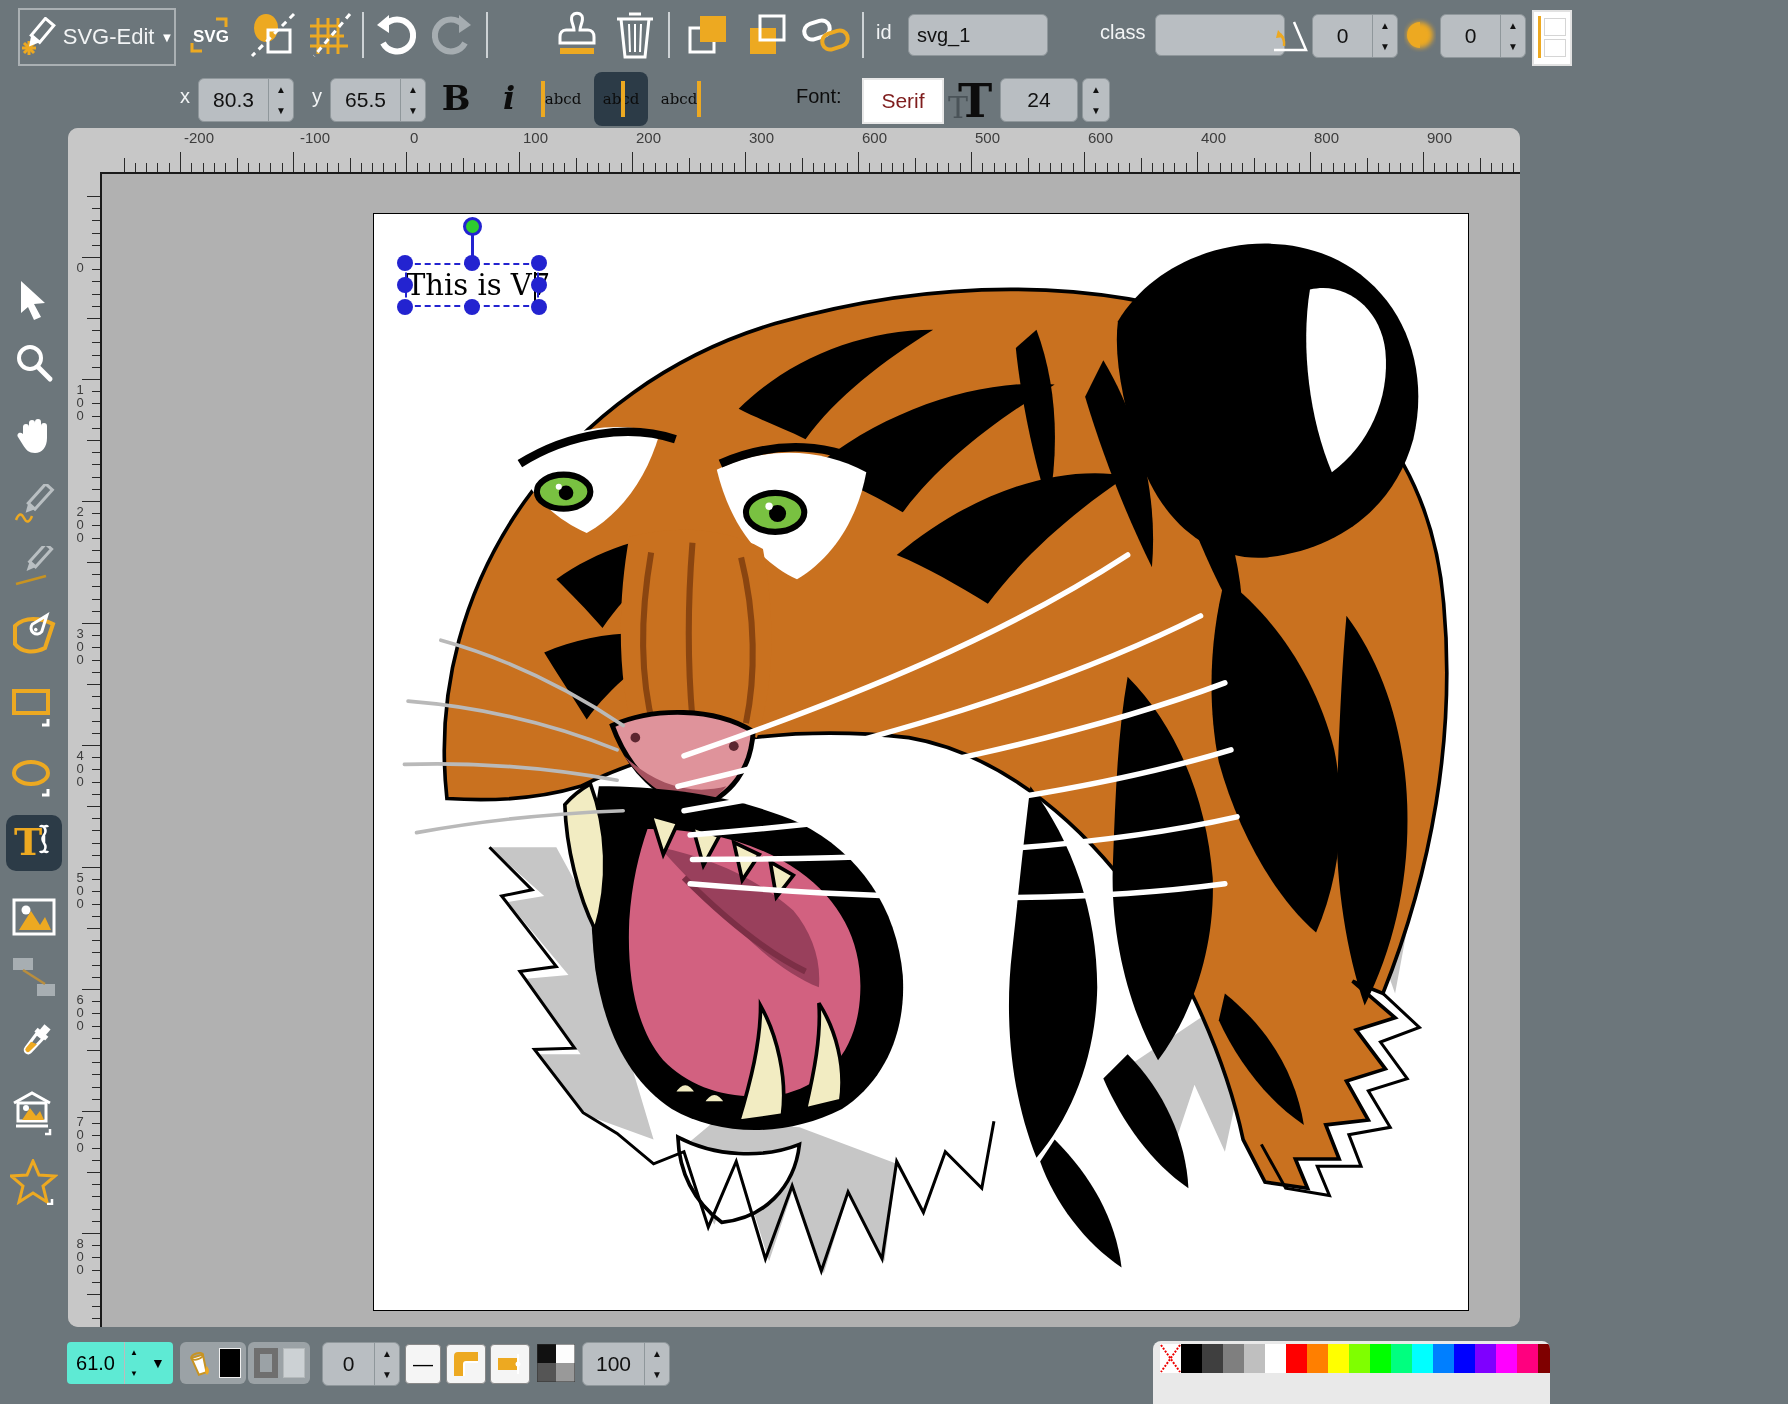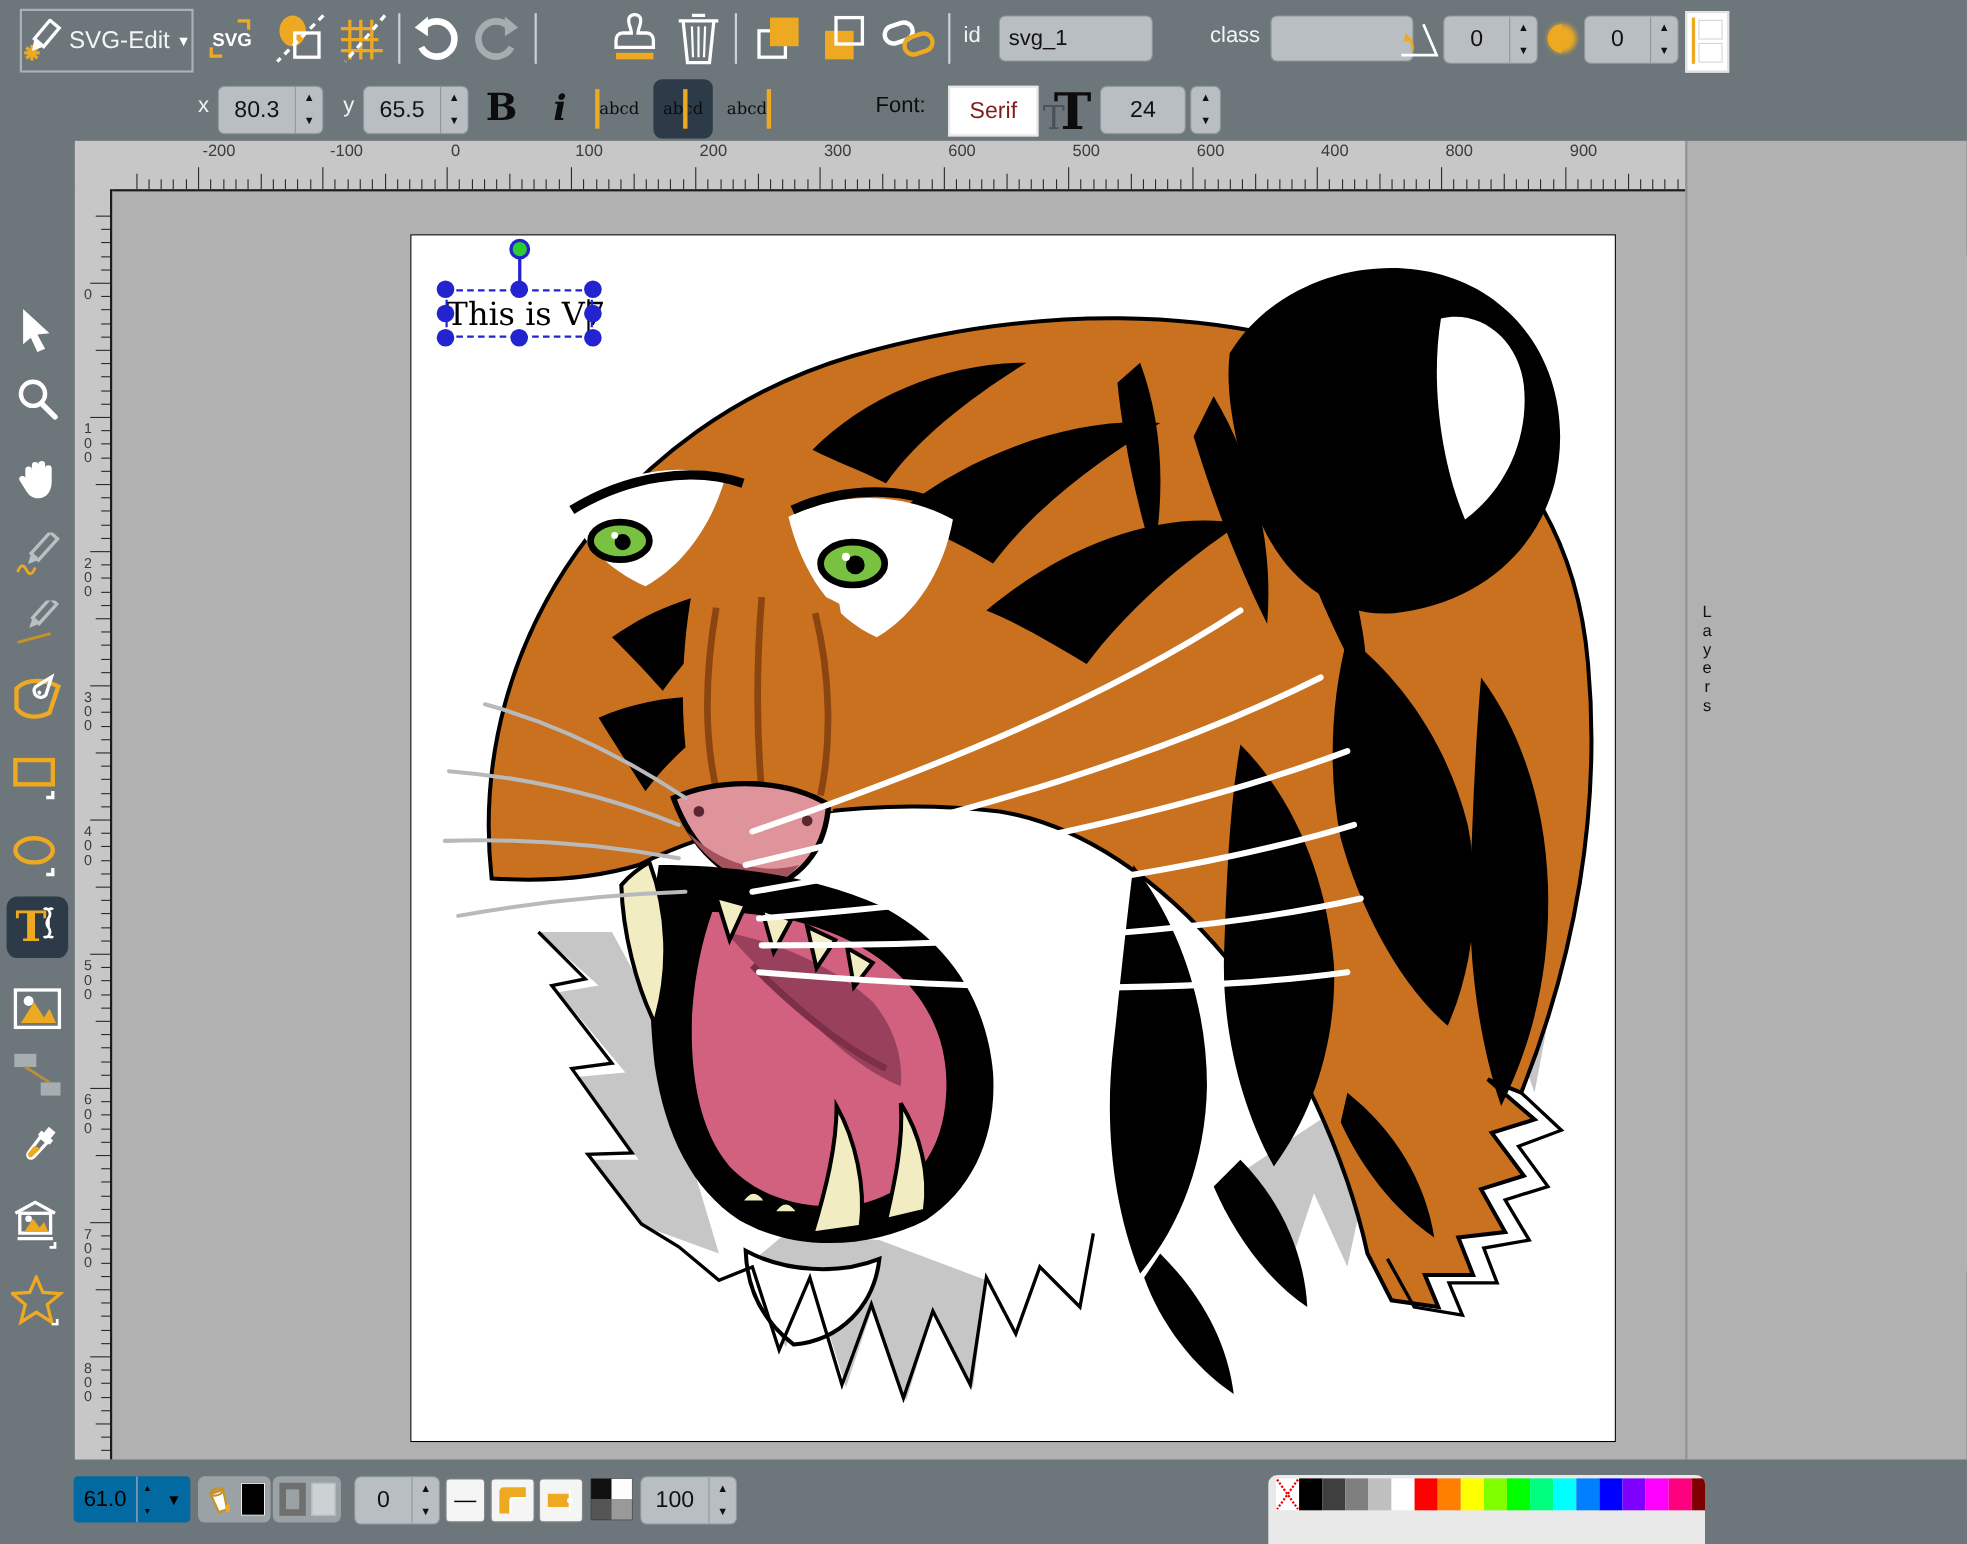--- a/index.html
+++ b/index.html
@@ -22,21 +22,21 @@
   .spinbtns{width:24px;border-left:1px solid #8f979b;display:flex;flex-direction:column;}
   .spinbtns span{flex:1;display:flex;align-items:center;justify-content:center;
                  font-size:10px;color:#111;cursor:pointer;}
   .lbl{color:#f2f4f5;font-size:20px;}
   .dlbl{color:#111;font-size:20px;}
   
   .ltool{position:absolute;left:6px;width:56px;height:56px;border-radius:10px;
          display:flex;align-items:center;justify-content:center;cursor:pointer;}
   .ltool.sel{background:#2c3b47;}
   
-  #workspace{left:68px;top:128px;width:1720px;height:1199px;background:#b1b1b1;overflow:hidden;}
+  #workspace{left:68px;top:128px;width:1452px;height:1199px;background:#b1b1b1;overflow:hidden;border-radius:10px;}
   #hruler{position:absolute;left:32px;top:0;width:1432px;height:44px;background:#c7c7c7;
           border-bottom:2px solid #1a1a1a;overflow:hidden;}
   #vruler{position:absolute;left:0;top:44px;width:32px;height:1155px;background:#c7c7c7;
           border-right:2px solid #1a1a1a;overflow:hidden;}
   #ruler-corner{position:absolute;left:0;top:0;width:32px;height:44px;background:#c7c7c7;}
   .htick{position:absolute;bottom:0;width:1px;background:#2a2a2a;}
   .vtick{position:absolute;right:0;height:1px;background:#2a2a2a;}
   .hlab{position:absolute;top:1px;font-size:15px;color:#3c3c3c;}
   .vlab{position:absolute;left:5px;font-size:13px;line-height:13px;color:#3c3c3c;text-align:center;width:14px;}
   #panel-divider{position:absolute;left:1464px;top:0;width:2px;height:1199px;background:#8e9498;}
@@ -50,21 +50,21 @@
             border:2px dashed #2323d0;box-sizing:border-box;}
   .handle{position:absolute;width:16px;height:16px;border-radius:50%;background:#2323d0;}
   #rot-handle{position:absolute;width:19px;height:19px;border-radius:50%;
               background:#2ecc2e;border:3px solid #2323d0;box-sizing:border-box;}
   #rot-line{position:absolute;width:3px;background:#2323d0;}
   #canvas-text{position:absolute;font-family:"DejaVu Serif","Liberation Serif",serif;
                font-size:29px;color:#000;white-space:nowrap;}
   #text-cursor{position:absolute;width:2px;background:#000;}
   
   .group{background:#9ba2a6;border-radius:6px;display:flex;align-items:center;padding:0 5px;gap:4px;}
-  #zoombox{background:#0369a1;border-radius:4px;display:flex;align-items:stretch;overflow:hidden;}
+  #zoombox{background:#5eead4;border-radius:4px;display:flex;align-items:stretch;overflow:hidden;}
   .swatch{width:22px;height:30px;border:1px solid #f0f0f0;box-sizing:border-box;}
   #palette{position:absolute;left:1153px;top:14px;width:397px;height:70px;background:#e9e9e9;
            border-radius:8px 8px 0 0;overflow:hidden;}
   .pswatch{position:absolute;top:3px;width:21px;height:29px;cursor:pointer;}
   .wbtn{background:#f5f5f5;border:1px solid #888;border-radius:4px;display:flex;
         align-items:center;justify-content:center;cursor:pointer;}
   .serifch{font-family:"DejaVu Serif","Liberation Serif",serif;}
 </style>
 </head>
 <body>

